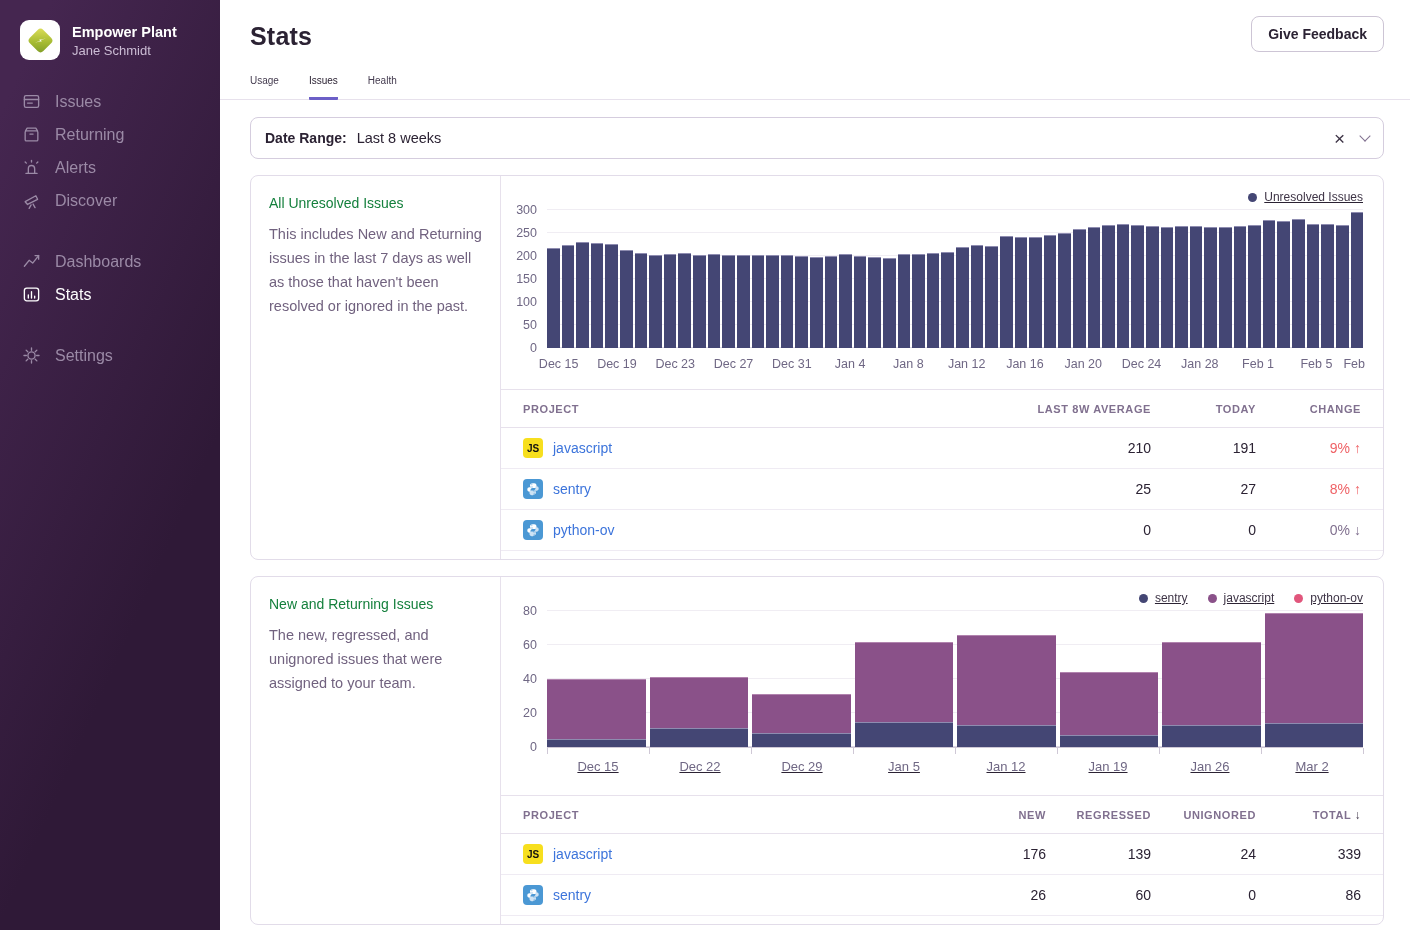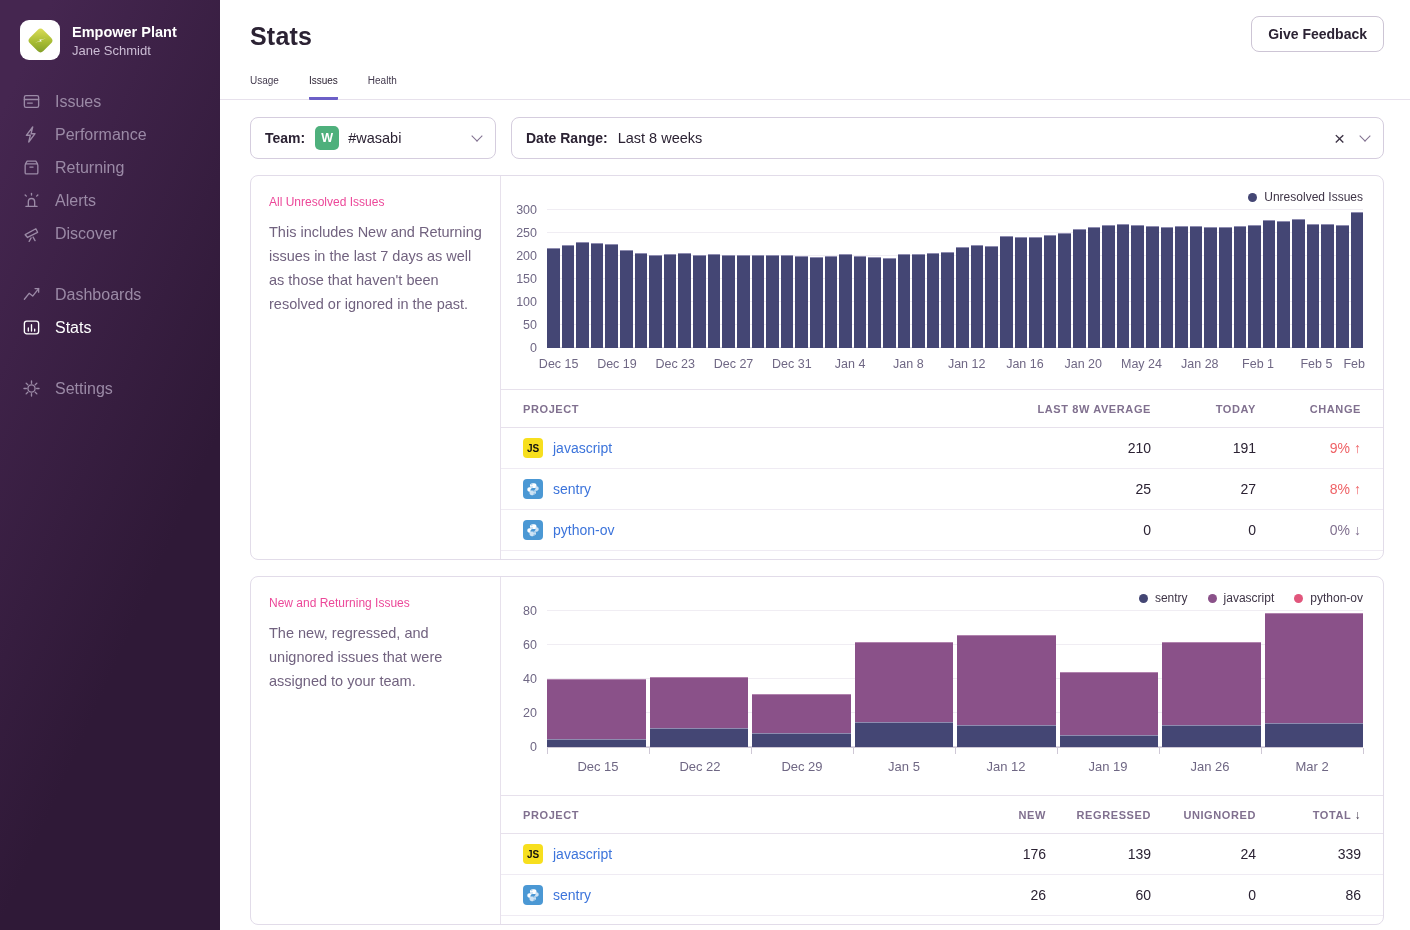--- a/index.html
+++ b/index.html
@@ -36,26 +36,26 @@
   .filter-label{font-weight:bold;font-size:14px;margin-right:10px;}
   .filter-value{font-size:14.5px;}
   .team-avatar{width:24px;height:24px;border-radius:5px;background:#4eb07c;color:#fff;font-size:12.5px;font-weight:bold;display:flex;align-items:center;justify-content:center;margin-right:9px;}
   .chev{width:8px;height:8px;border-right:1.8px solid #80708f;border-bottom:1.8px solid #80708f;transform:rotate(45deg);margin-top:-4px;}
   .date-spacer{flex:1;}
   .clear-x{font-size:19px;color:#3e3446;margin-right:16px;line-height:1;}
 
   
   .panel{border:1px solid #e2dce9;border-radius:8px;margin-top:16px;display:flex;background:#fff;}
   .panel-left{width:250px;flex:0 0 250px;border-right:1px solid #e7e1ec;padding:17px 18px;}
-  .panel-title{font-size:12px;font-weight:normal;margin:2px 0 11px;color:#ec4899;}
+  .panel-title{font-size:14px;font-weight:normal;margin:2px 0 11px;color:#15803d;}
   .panel-desc{font-size:14.5px;line-height:24px;color:#71627f;}
   .panel-right{flex:1;min-width:0;display:flex;flex-direction:column;padding-bottom:8px;}
 
   
-  .chart{padding:6px 20px 0 0;}
+  .chart{padding:6px 20px 0 0;text-decoration:underline;}
   .legend{display:flex;justify-content:flex-end;gap:20px;font-size:12px;color:#3e3446;padding:8px 0 6px;}
   .legend-item{display:flex;align-items:center;gap:7px;}
   .dot{width:9px;height:9px;border-radius:50%;background:#444674;}
   .plot-row{display:flex;}
   .gutter{width:46px;flex:0 0 46px;position:relative;}
   .ylab{position:absolute;right:10px;font-size:12.5px;color:#6f6784;transform:translateY(50%);}
   .plot{position:relative;flex:1;}
   .plot1{height:138px;}
   .plot2{height:136px;}
   .gridline{position:absolute;left:0;right:0;height:1px;background:#f0edf3;}
@@ -106,26 +106,20 @@
   <nav>
     <div class="nav-item">
       <svg viewBox="0 0 24 24" fill="none" stroke="currentColor" stroke-width="1.7" stroke-linecap="round" stroke-linejoin="round">
           <rect x="3" y="4.5" width="18" height="15" rx="2"></rect>
           <path d="M3 9.5h18"></path>
           <path d="M7 14h6"></path>
         </svg>
       <span>Issues</span>
     </div>
     <div class="nav-item">
-      <svg viewBox="0 0 24 24" fill="none" stroke="currentColor" stroke-width="1.7" stroke-linejoin="round">
-          <path d="M13.5 2.5L5.5 13h5l-2 8.5 8-10.5h-5l2-8.5z"></path>
-        </svg>
-      <span>Performance</span>
-    </div>
-    <div class="nav-item">
       <svg viewBox="0 0 24 24" fill="none" stroke="currentColor" stroke-width="1.7" stroke-linecap="round" stroke-linejoin="round">
           <rect x="4" y="7.5" width="16" height="12.5" rx="1.5"></rect>
           <path d="M4.5 7.5l2-3.5h11l2 3.5"></path>
           <path d="M10 11.5h4"></path>
         </svg>
       <span>Returning</span>
     </div>
     <div class="nav-item">
       <svg viewBox="0 0 24 24" fill="none" stroke="currentColor" stroke-width="1.7" stroke-linecap="round" stroke-linejoin="round">
           <path d="M8 19.5v-6a4 4 0 018 0v6"></path>
@@ -190,28 +184,20 @@
     <div class="tabs">
       <div class="tab">Usage</div>
       <div class="tab active">Issues</div>
       <div class="tab">Health</div>
     </div>
   </div>
 
   <div class="content">
 
     <div class="filter-row">
-      <div class="filter-box team-box">
-        <span style="display:flex;align-items:center;">
-          <span class="filter-label">Team:</span>
-          <span class="team-avatar">W</span>
-          <span class="filter-value">#wasabi</span>
-        </span>
-        <span class="chev"></span>
-      </div>
       <div class="filter-box date-box">
         <span class="filter-label">Date Range:</span>
         <span class="filter-value">Last 8 weeks</span>
         <span class="date-spacer"></span>
         <span class="clear-x">×</span>
         <span class="chev"></span>
       </div>
     </div>
 
     <section class="panel">
@@ -311,21 +297,21 @@
                 <div class="xlab1" style="left: 1.42857%;">Dec 15</div>
                 <div class="xlab1" style="left: 8.57143%;">Dec 19</div>
                 <div class="xlab1" style="left: 15.7143%;">Dec 23</div>
                 <div class="xlab1" style="left: 22.8571%;">Dec 27</div>
                 <div class="xlab1" style="left: 30%;">Dec 31</div>
                 <div class="xlab1" style="left: 37.1429%;">Jan 4</div>
                 <div class="xlab1" style="left: 44.2857%;">Jan 8</div>
                 <div class="xlab1" style="left: 51.4286%;">Jan 12</div>
                 <div class="xlab1" style="left: 58.5714%;">Jan 16</div>
                 <div class="xlab1" style="left: 65.7143%;">Jan 20</div>
-                <div class="xlab1" style="left: 72.8571%;">May 24</div>
+                <div class="xlab1" style="left: 72.8571%;">Dec 24</div>
                 <div class="xlab1" style="left: 80%;">Jan 28</div>
                 <div class="xlab1" style="left: 87.1429%;">Feb 1</div>
                 <div class="xlab1" style="left: 94.2857%;">Feb 5</div>
                 <div class="xlab1" style="left: 98.9286%;">Feb</div>
               </div>
           </div>
         </div>
 
         <div class="table">
           <div class="thead">

